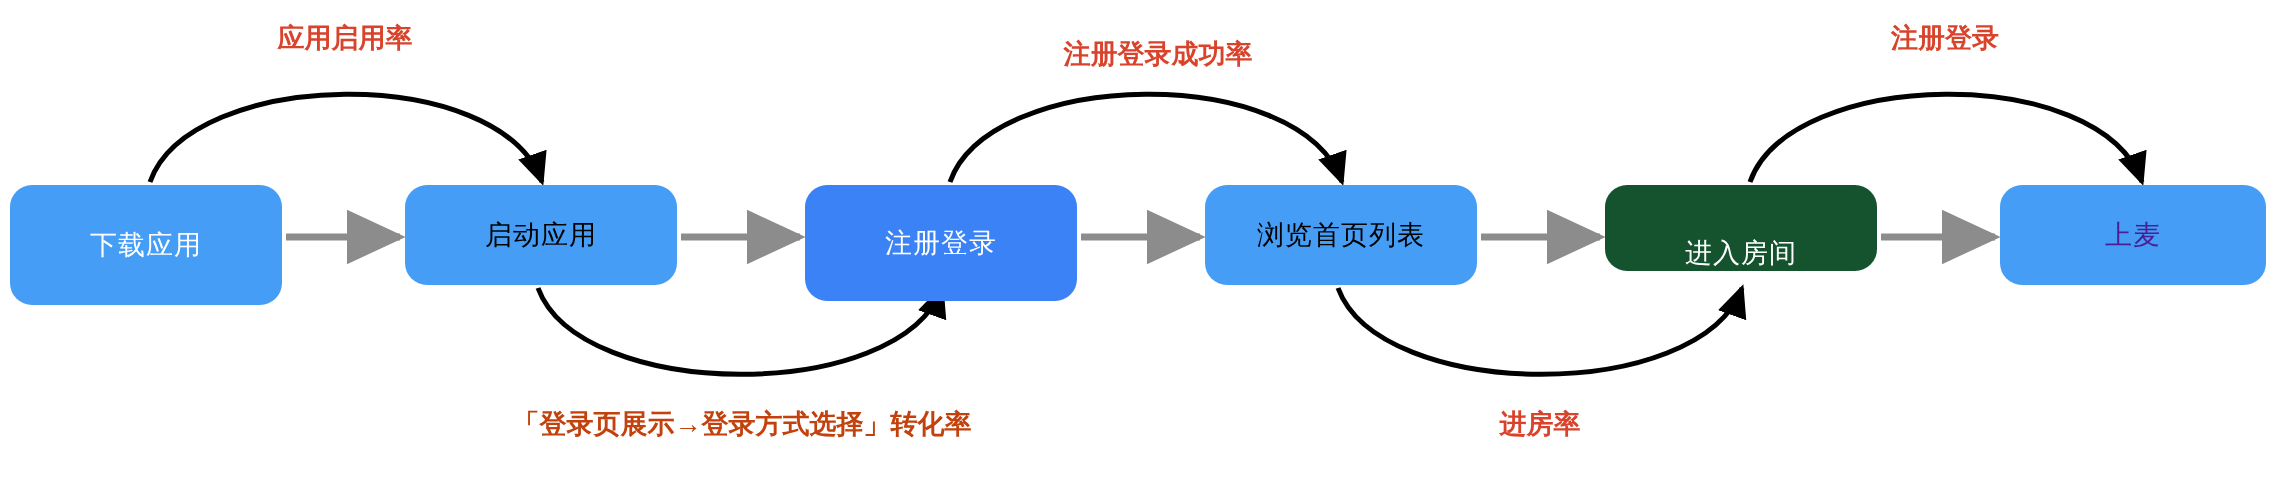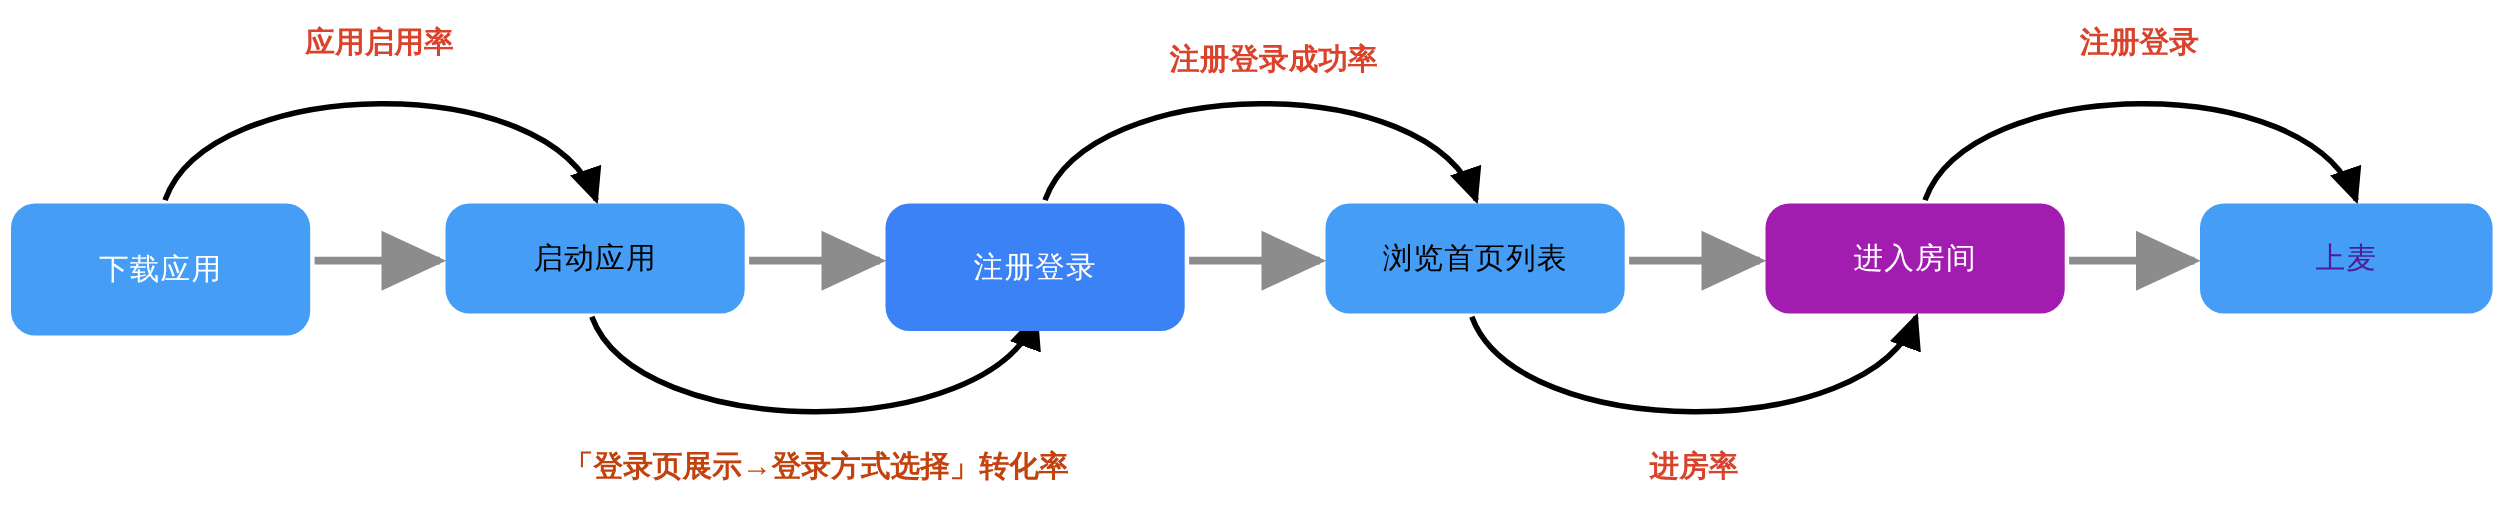--- a/index.html
+++ b/index.html
@@ -86,21 +86,21 @@
       </div>
       <div class="node-box" style="left: 405px; top: 185px; width: 272px; height: 100px; background: rgb(69, 157, 245); color: #000000;">
         <span>启动应用</span>
       </div>
       <div class="node-box" style="left: 805px; top: 185px; width: 272px; height: 116px; background: #3b82f6; color: rgb(255, 255, 255);">
         <span>注册登录</span>
       </div>
       <div class="node-box" style="left: 1205px; top: 185px; width: 272px; height: 100px; background: rgb(69, 157, 245); color: #000000;">
         <span>浏览首页列表</span>
       </div>
-      <div class="node-box" style="left: 1605px; top: 185px; width: 272px; height: 100px; background: #a21caf; color: rgb(255, 255, 255);">
+      <div class="node-box" style="left: 1605px; top: 185px; width: 272px; height: 86px; background: #14532d; color: rgb(255, 255, 255); align-items: flex-end;">
         <span>进入房间</span>
       </div>
       <div class="node-box" style="left: 2000px; top: 185px; width: 266px; height: 100px; background: rgb(69, 157, 245); color: #4c1d95;">
         <span>上麦</span>
       </div>
     </div>
   <div id="labels-group">
       <div class="metric-label top" style="left: 345px; top: 20px; color: rgb(217, 67, 43);">应用启用率</div>
       <div class="metric-label bottom" style="left: 742px; top: 406px; color: #c2410c;">「登录页展示→登录方式选择」转化率</div>
       <div class="metric-label top" style="left: 1158px; top: 36px; color: rgb(217, 67, 43);">注册登录成功率</div>

